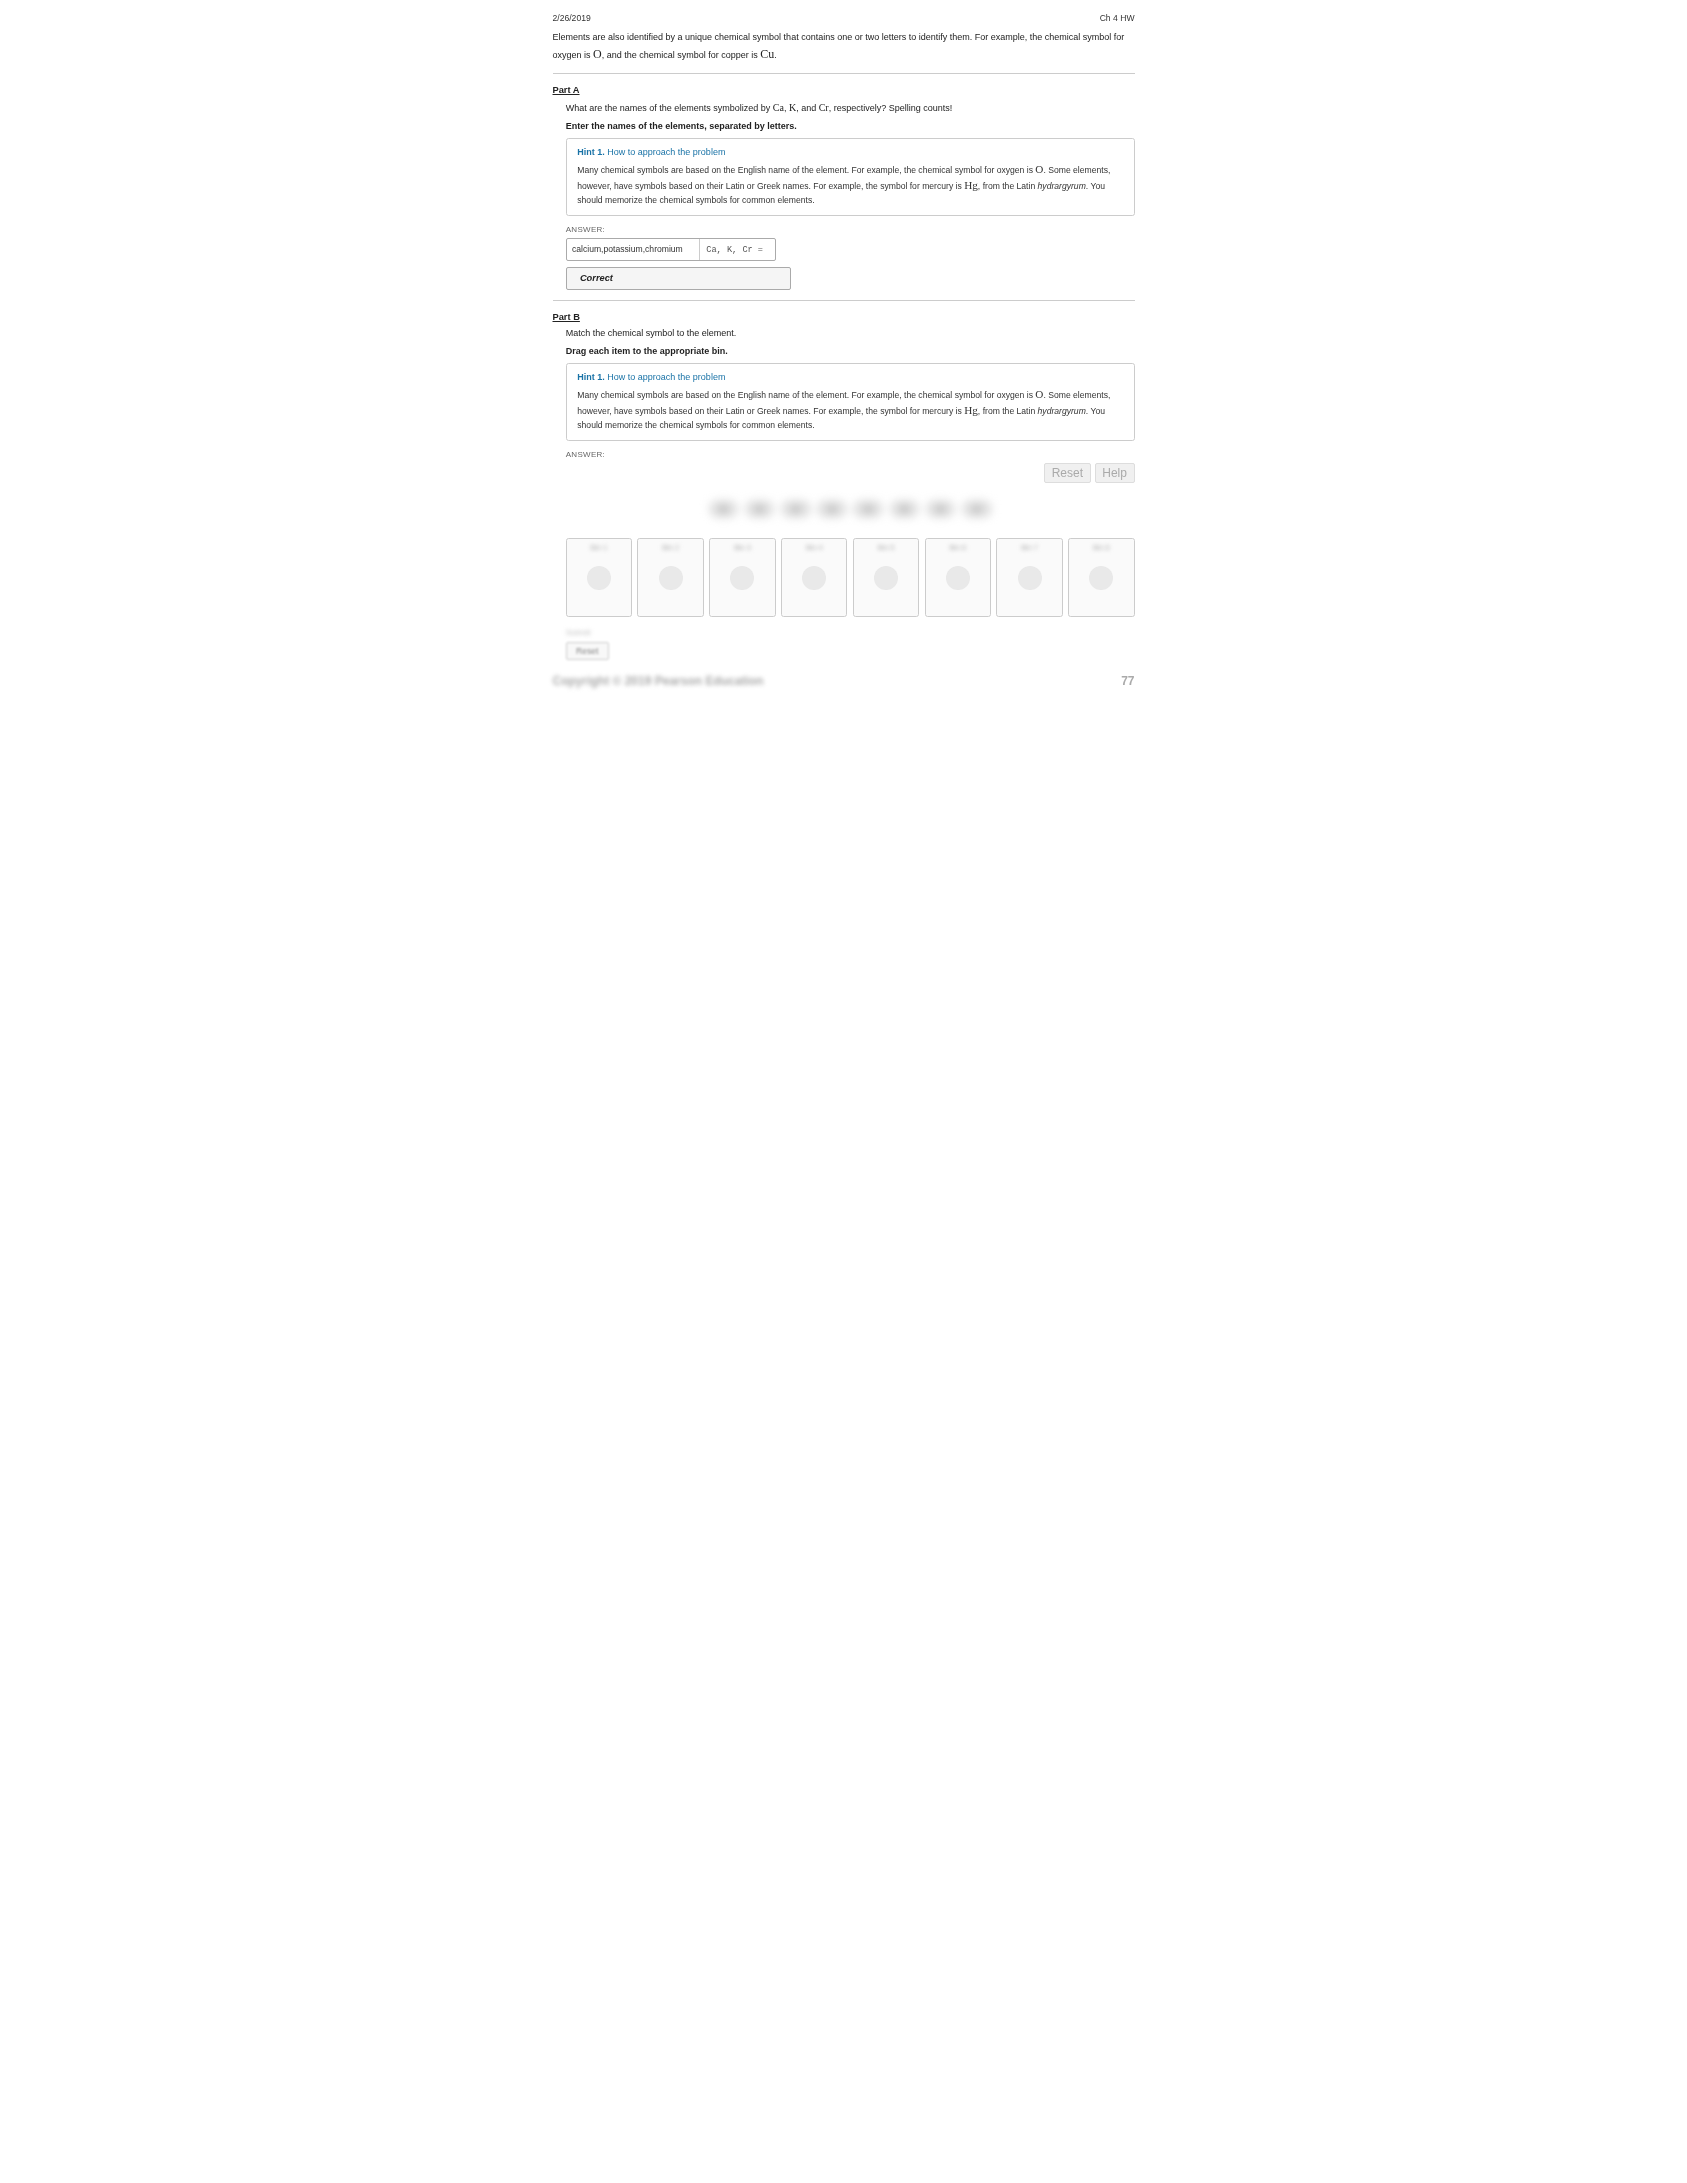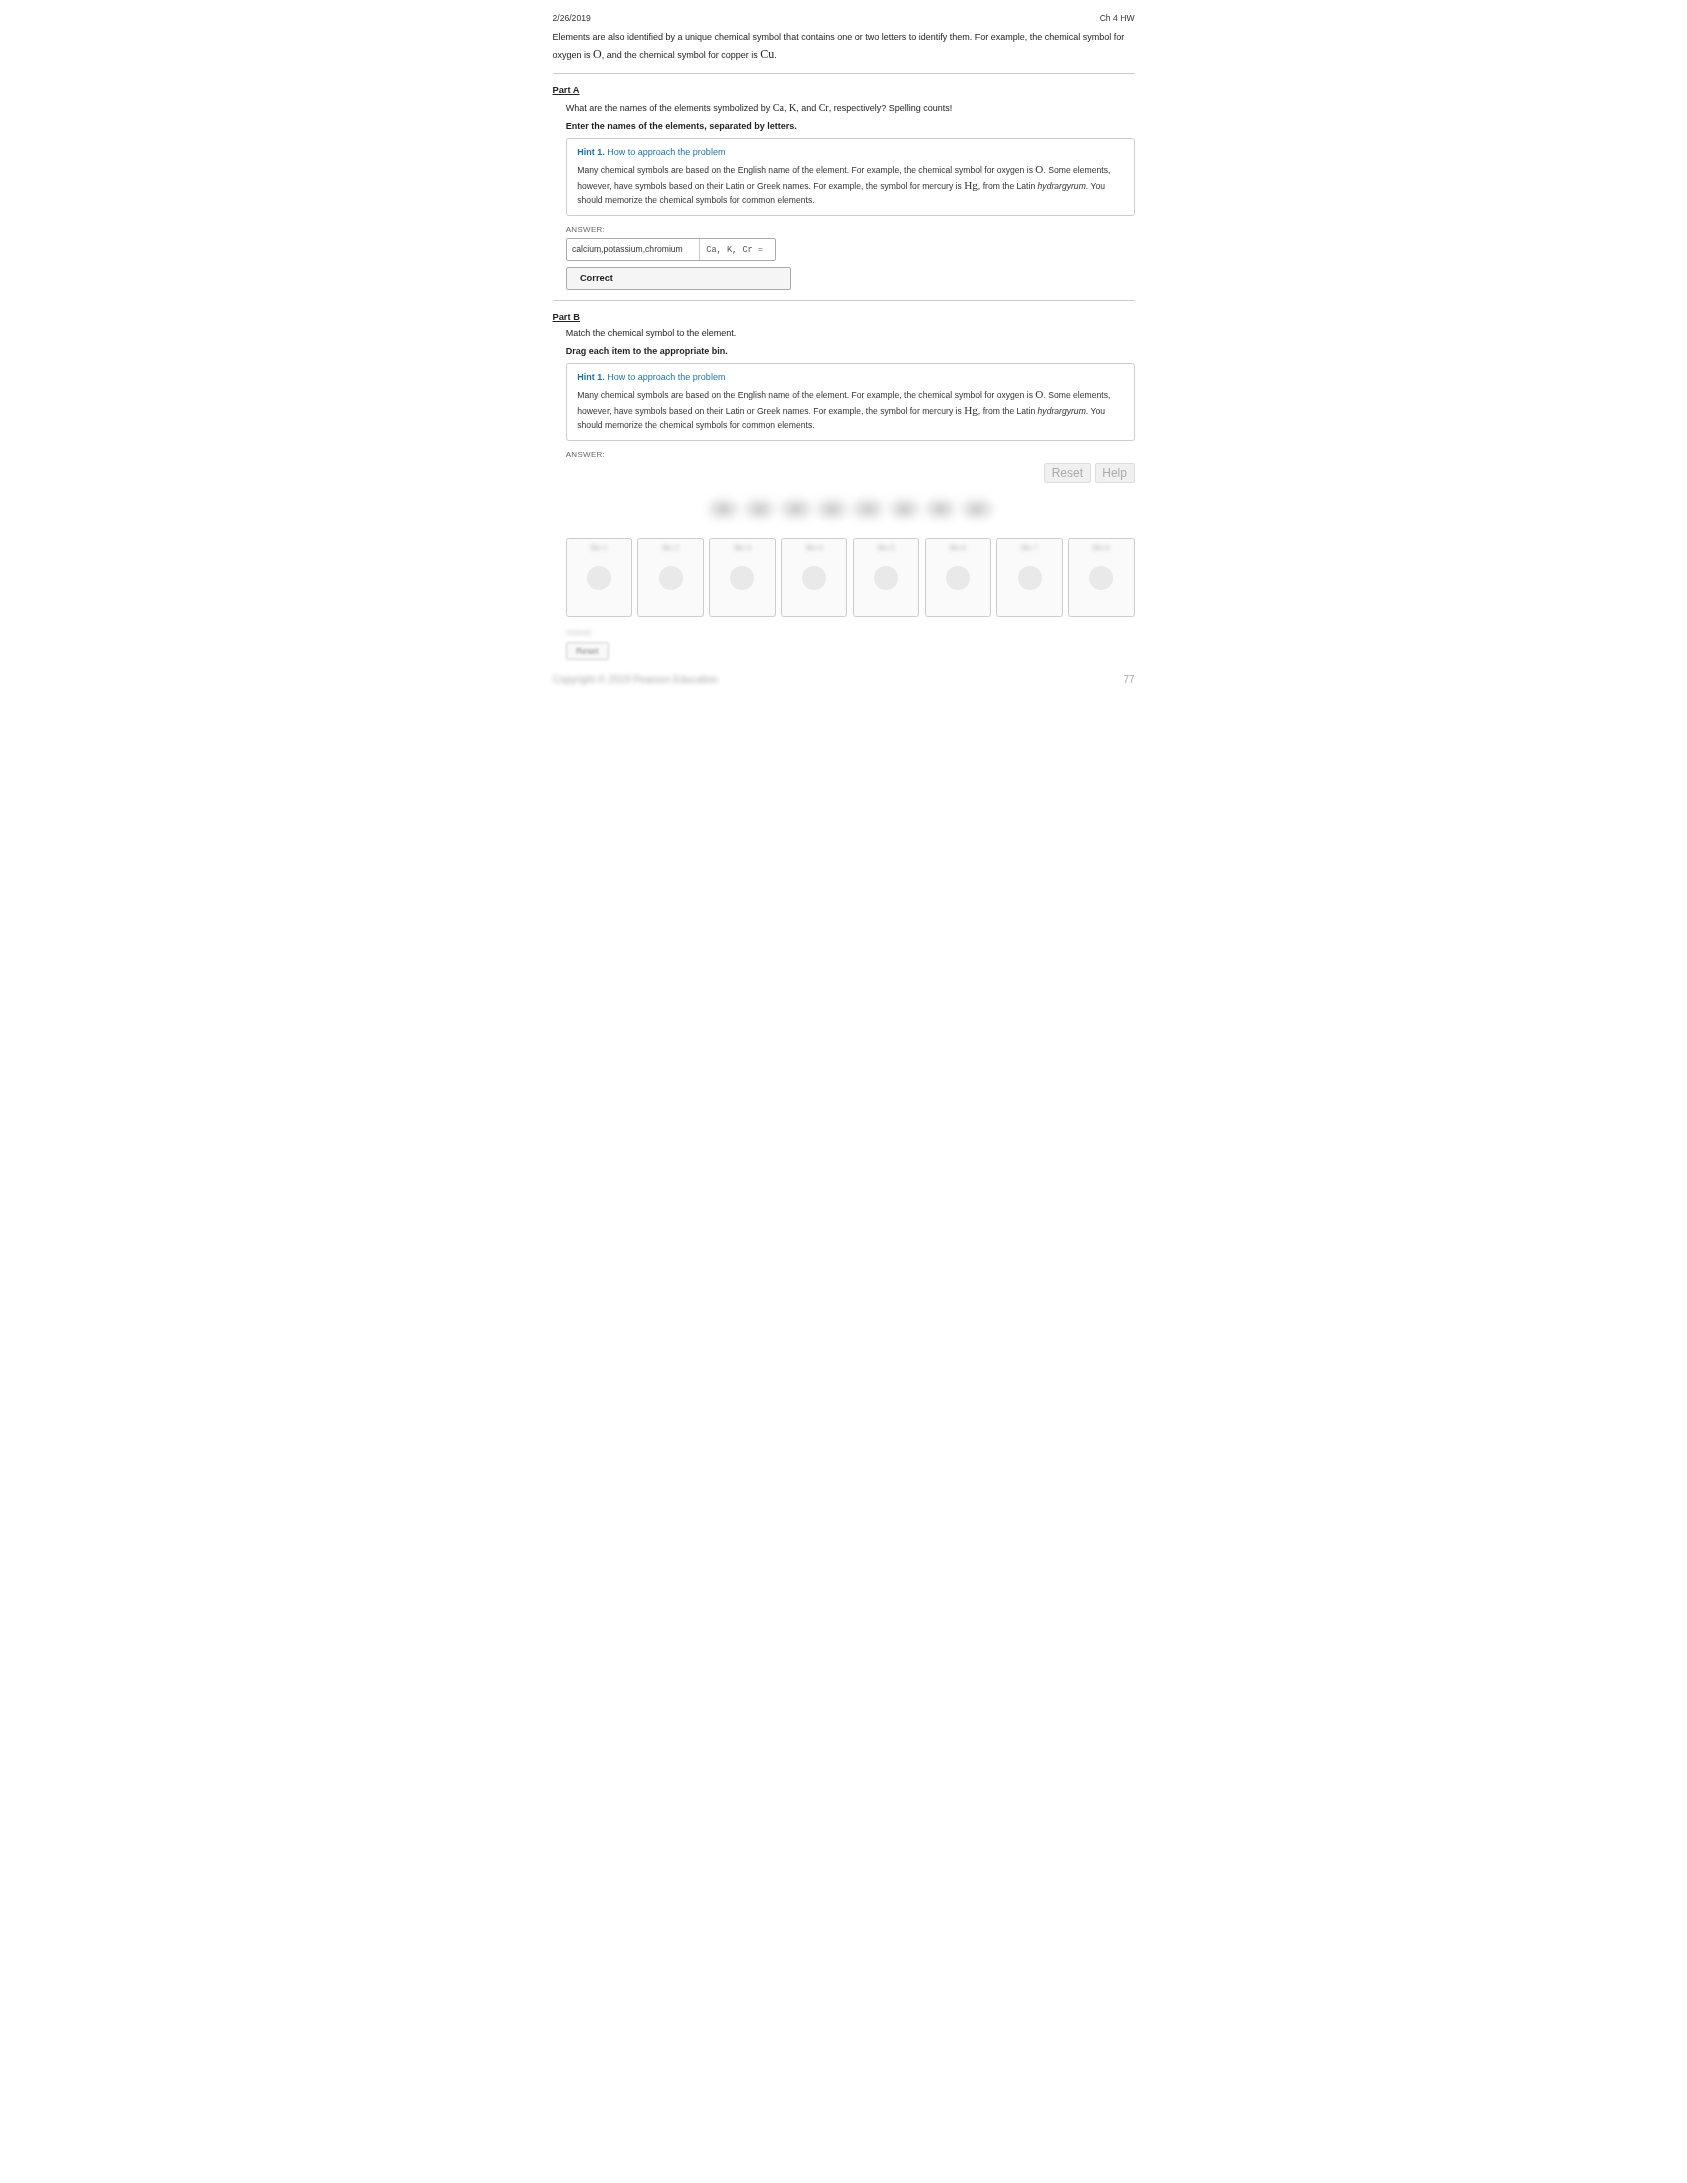--- a/index.html
+++ b/index.html
@@ -120,20 +120,21 @@
       border: 0.7px solid #aaa;
       border-radius: 2px;
       padding: 5.3px 13.2px;
       font-size: 9.3px;
       font-weight: bold;
       color: #222;
       background: #f5f5f5;
       cursor: pointer;
       width: 225px;
       text-align: left;
+      font-style: italic;
     }
     
     .drag-section {
       margin-top: 6.6px;
     }
     .drag-toolbar {
       display: flex;
       justify-content: flex-end;
       gap: 4px;
       margin-bottom: 5.3px;
@@ -218,22 +219,23 @@
       background: #f8f8f8;
       cursor: pointer;
       display: inline-block;
       filter: blur(1.3px);
     }
     .footer-row {
       display: flex;
       justify-content: space-between;
       align-items: flex-end;
       margin-top: 13.2px;
-      font-size: 10px;
+      font-size: 12px;
       color: #aaa;
+      font-weight: bold;
     }
     .footer-text {
       filter: blur(2px);
     }
     .footer-nav {
       color: #aaa;
     }
   </style>
 </head>
 <body>

